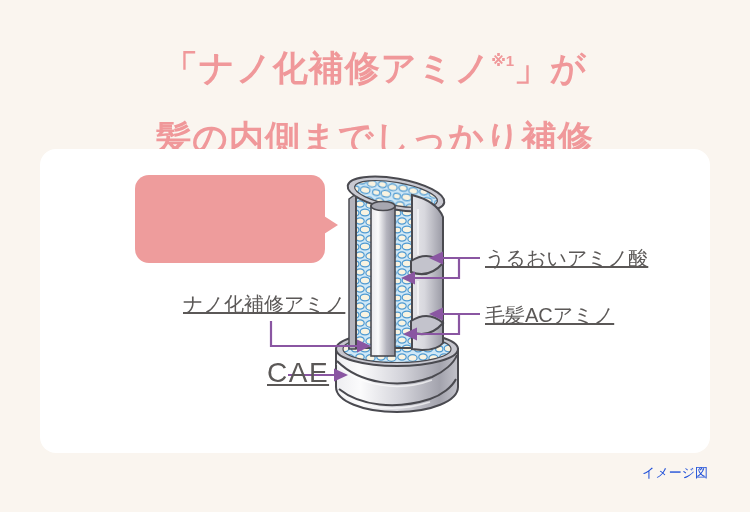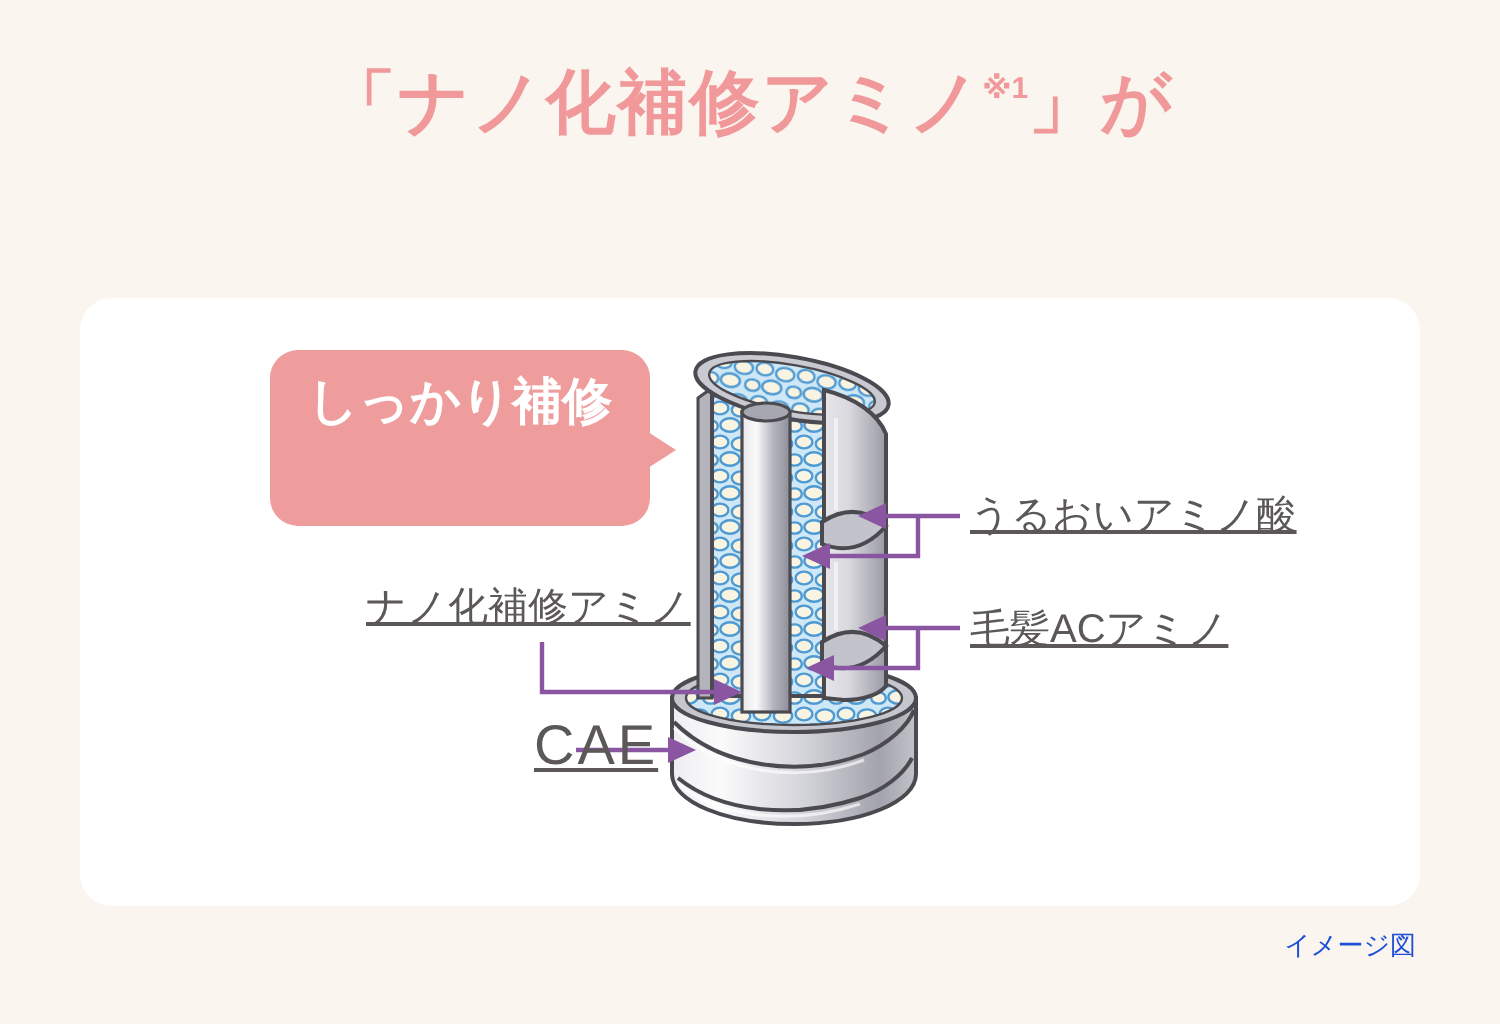--- a/index.html
+++ b/index.html
@@ -4,21 +4,21 @@
 <style>
   html,body{margin:0;padding:0;}
   body{
     width:750px;height:512px;position:relative;overflow:hidden;
     background:#faf5ef;
     font-family:"Liberation Sans","DejaVu Sans",sans-serif;
   }
   .title{
     position:absolute;left:0;top:26px;width:750px;
     text-align:center;color:#f0989a;font-weight:bold;
-    font-size:35px;line-height:37px;letter-spacing:1px;
+    font-size:35px;line-height:70px;letter-spacing:1px;
   }
   .title sup{font-size:15px;vertical-align:14px;letter-spacing:0;}
   .card{
     position:absolute;left:40px;top:149px;width:670px;height:304px;
     background:#ffffff;border-radius:16px;
   }
   .diagram-svg{position:absolute;left:40px;top:149px;width:670px;height:304px;}
   .callout{
     position:absolute;left:135px;top:175px;width:190px;height:88px;
     background:#ee9c9c;border-radius:14px;color:#ffffff;font-weight:bold;
@@ -40,20 +40,21 @@
   .lbl-cae{left:243px;top:363px;font-size:28px;letter-spacing:1.5px;margin-left:24px;}
   .note{
     position:absolute;right:42px;top:464px;color:#1d4ed8;font-size:13px;
   }
 </style>
 </head>
 <body>
 
 <div class="title">
   <div><span>「ナノ化補修アミノ</span><sup>※1</sup><span>」が</span></div>
+  <div>髪の内側までしっかり補修</div>
 </div>
 
 <div class="card"></div>
 
 <svg class="diagram-svg" viewBox="0 0 670 304" aria-hidden="true">
   <defs>
     <linearGradient id="metalGrad" x1="0" y1="0" x2="1" y2="0">
       <stop offset="0" stop-color="#eeeef1"></stop>
       <stop offset="0.2" stop-color="#fbfbfc"></stop>
       <stop offset="0.55" stop-color="#d2d2d9"></stop>
@@ -136,21 +137,20 @@
       <polygon points="331,197 317,190.5 317,203.5" stroke="none"></polygon>
     </g>
     <g>
       <path d="M248,226 L294,226" fill="none"></path>
       <polygon points="308,226 294,219.5 294,232.5" stroke="none"></polygon>
     </g>
   </g>
 </svg>
 
 <div class="callout">
-  <div>しっかり補修</div>
   <div class="pointer"></div>
 </div>
 
 <div class="lbl lbl-moisture">うるおいアミノ酸</div>
 <div class="lbl lbl-ac">毛髪ACアミノ</div>
 <div class="lbl lbl-nano">ナノ化補修アミノ</div>
 <div class="lbl lbl-cae">CAE</div>
 
 <div class="note">イメージ図</div>
 

